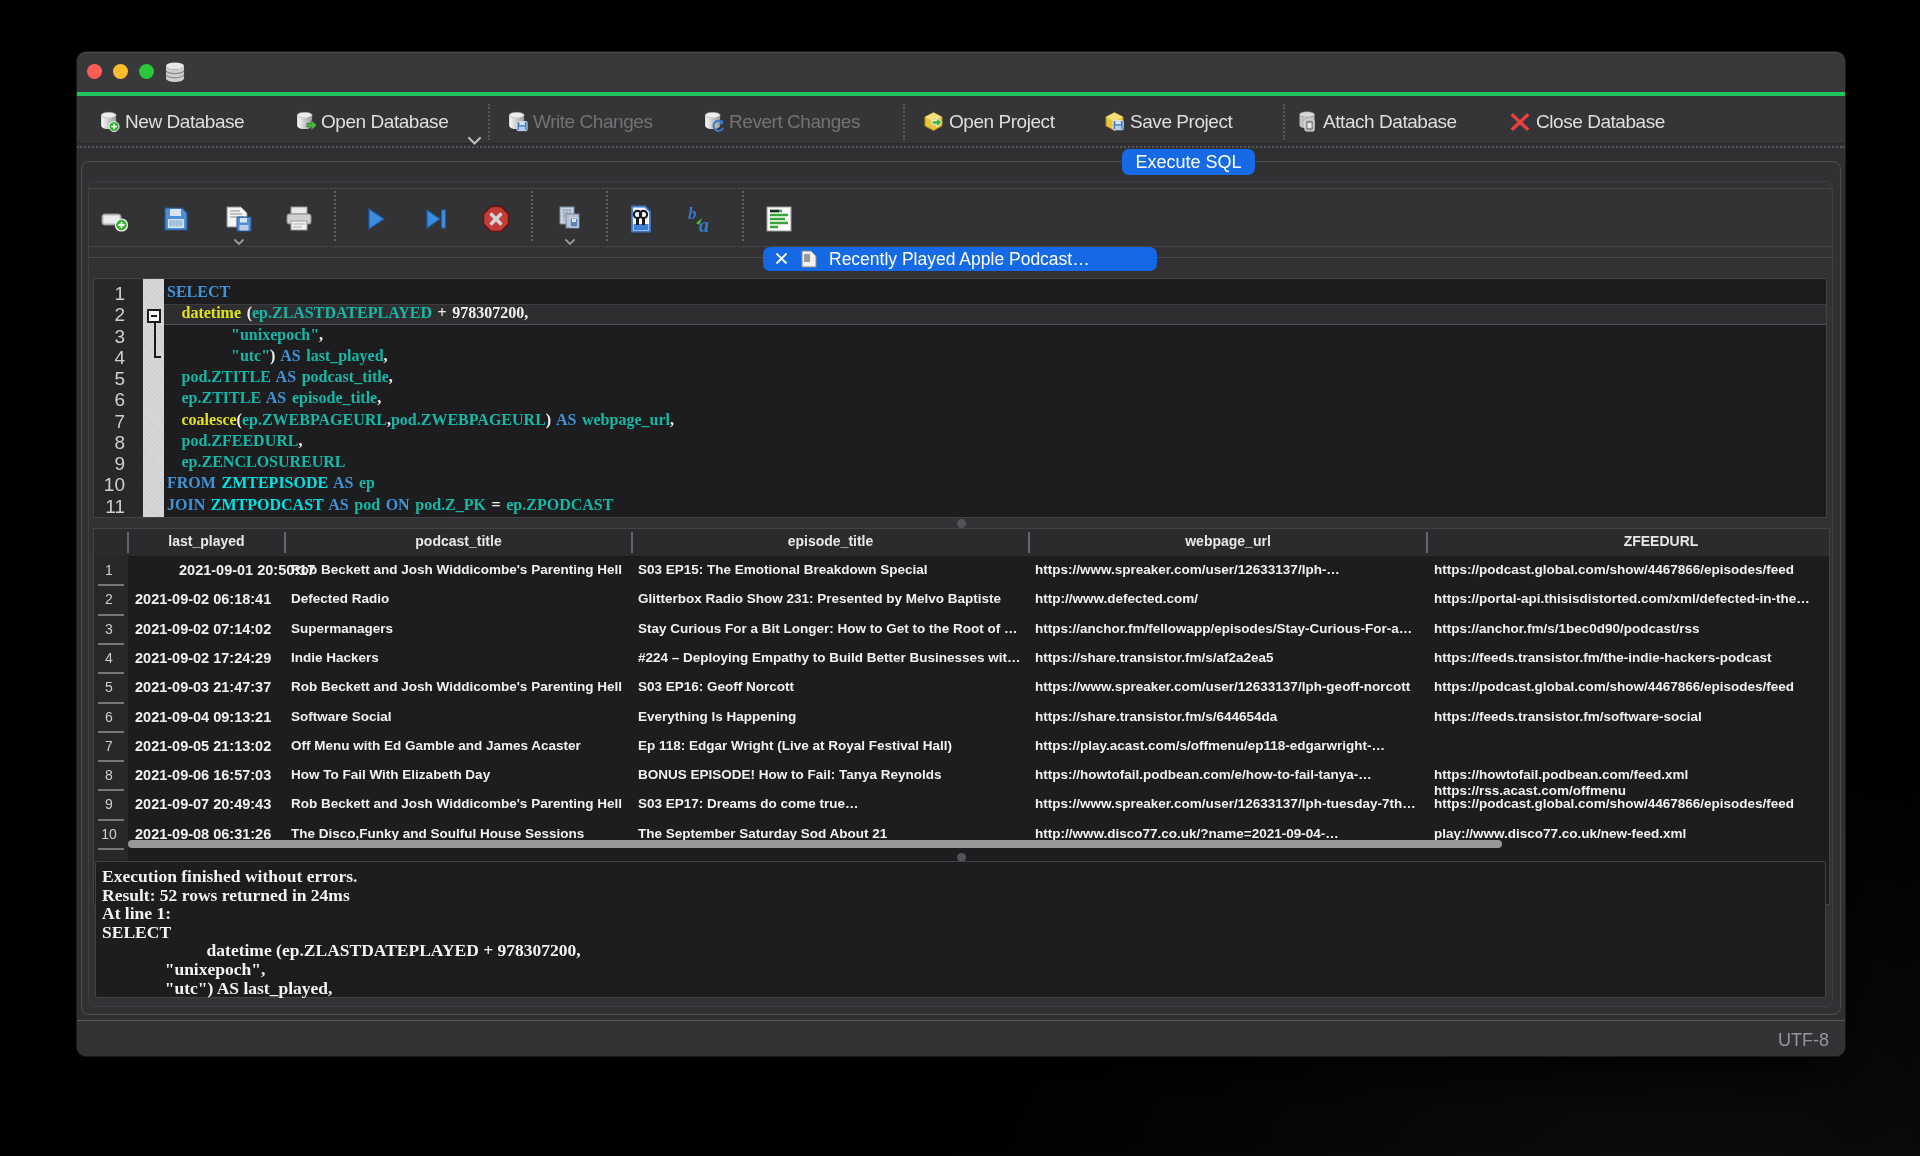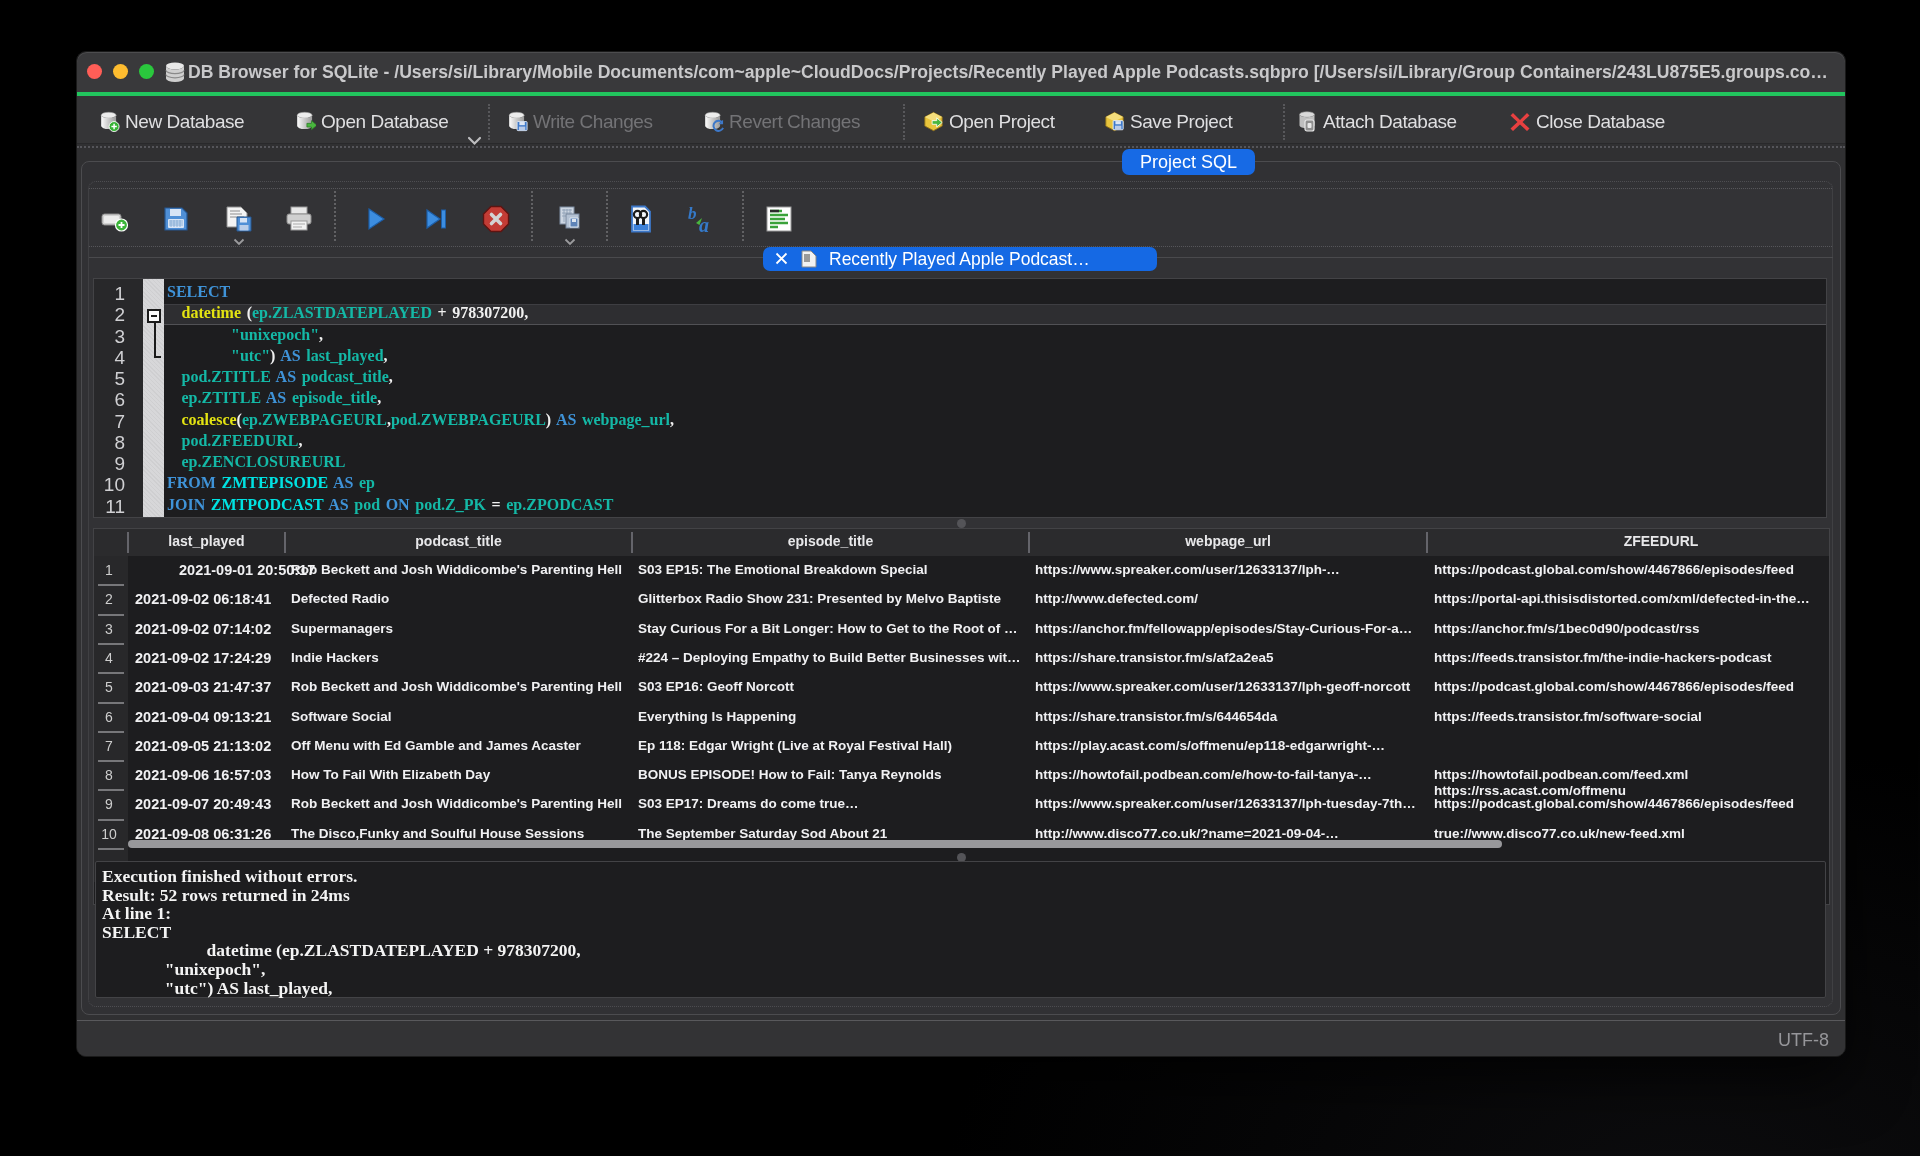--- a/index.html
+++ b/index.html
@@ -98,21 +98,20 @@
 <div id="win">
   <div id="titlebar">
     <div class="tl" id="tl-r"></div>
       <div class="tl" id="tl-y"></div>
       <div class="tl" id="tl-g"></div>
     <svg class="abs" style="left:88px;top:10px" width="20" height="21" viewBox="0 0 20 21">
       <ellipse cx="10" cy="4" rx="9" ry="3.4" fill="#e8e8e8"></ellipse>
       <path d="M1 4 v12.6 a9 3.4 0 0 0 18 0 V4 a9 3.4 0 0 1 -18 0" fill="#cfcfcf"></path>
       <path d="M1 8.2 a9 3.4 0 0 0 18 0 M1 12.4 a9 3.4 0 0 0 18 0" stroke="#8a8a8a" stroke-width="1.2" fill="none"></path>
     </svg>
-    <div id="titletext">DB Browser for SQLite - /Users/si/Library/Mobile Documents/com~apple~CloudDocs/Projects/Recently Played Apple Podcasts.sqbpro [/Users/si/Library/Group Containers/243LU875E5.groups.co…</div>
   </div>
 
   <div id="toolbar">
       <div class="tbtn" style="left:23px;">
         <svg width="20" height="22" viewBox="0 0 22 23">
   <defs>
             <linearGradient id="gplus" x1="0" y1="0" x2="1" y2="0">
     <stop offset="0" stop-color="#fdfdfd"></stop>
               <stop offset=".5" stop-color="#c9c9c9"></stop>
               <stop offset="1" stop-color="#9c9c9c"></stop>
@@ -218,21 +217,21 @@
       <div class="tsep" style="left:411px;"></div>
       <div class="tsep" style="left:826px;"></div>
       <div class="tsep" style="left:1206px;"></div>
     </div>
   <div id="panetop"></div>
   <div id="frameA"></div>
   <div id="frameB"></div>
   <div id="toolbar2"></div>
 
   <div id="seg-active">
-      <span>Project SQL</span>
+      <span>Execute SQL</span>
     </div>
 
   <div id="tabline"></div>
   <div id="sqltab">
     <svg class="x" viewBox="0 0 13 13">
         <path d="M1.5 1.5 L11.5 11.5 M11.5 1.5 L1.5 11.5" stroke="#fff" stroke-width="1.8"></path>
       </svg>
     <svg class="doc" viewBox="0 0 16 18">
       <path d="M1 1 h9 l5 5 v11 h-14 z" fill="#f2f2f2" stroke="#888" stroke-width="1"></path>
       <rect x="3" y="4" width="6" height="8" fill="#9a9a9a"></rect>
@@ -354,21 +353,21 @@
         <div class="cell c4" style="left:1340px; top:238.1px;">https://howtofail.podbean.com/feed.xml</div>
         <div class="cell c0" style="left:41px; top:267.4px;">2021-09-07 20:49:43</div>
         <div class="cell c1" style="left:197px; top:267.4px;">Rob Beckett and Josh Widdicombe's Parenting Hell</div>
         <div class="cell c2" style="left:544px; top:267.4px;">S03 EP17:  Dreams do come true…</div>
         <div class="cell c3" style="left:941px; top:267.4px;">https://www.spreaker.com/user/12633137/lph-tuesday-7th…</div>
         <div class="cell c4" style="left:1340px; top:267.4px;">https://podcast.global.com/show/4467866/episodes/feed</div>
         <div class="cell c0" style="left:41px; top:296.7px;">2021-09-08 06:31:26</div>
         <div class="cell c1" style="left:197px; top:296.7px;">The Disco,Funky and Soulful House Sessions</div>
         <div class="cell c2" style="left:544px; top:296.7px;">The September Saturday Sod About 21</div>
         <div class="cell c3" style="left:941px; top:296.7px;">http://www.disco77.co.uk/?name=2021-09-04-…</div>
-        <div class="cell c4" style="left:1340px; top:296.7px;">true://www.disco77.co.uk/new-feed.xml</div>
+        <div class="cell c4" style="left:1340px; top:296.7px;">play://www.disco77.co.uk/new-feed.xml</div>
       </div>
     <div id="hscroll"></div>
   </div>
 
   <div class="dimple" style="left:880px; top:801px;"></div>
 
   <div id="output">
     <div class="oline" style="top:4px; left:6px;">Execution finished without errors.</div>
     <div class="oline" style="top:22.6px; left:6px;">Result: 52 rows returned in 24ms</div>
     <div class="oline" style="top:41.2px; left:6px;">At line 1:</div>

